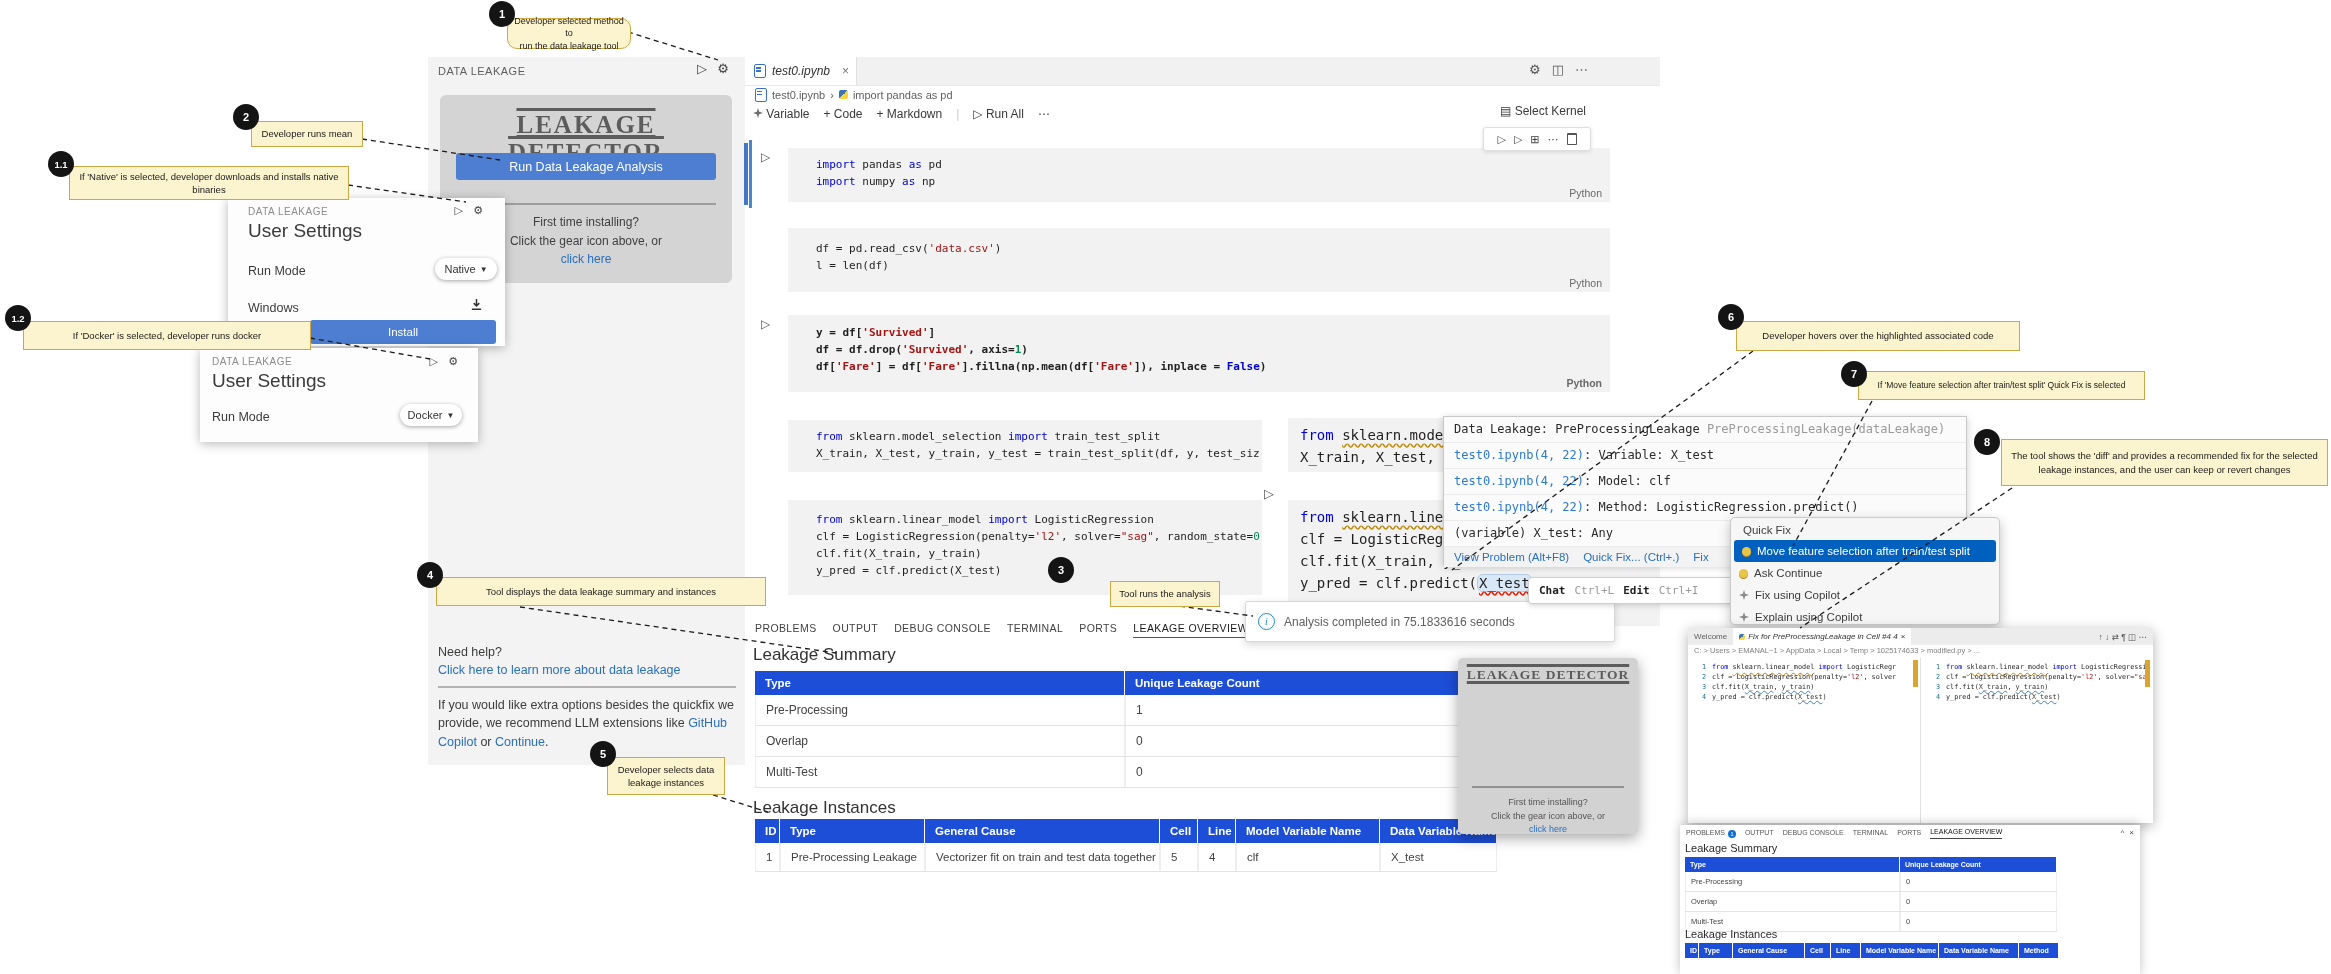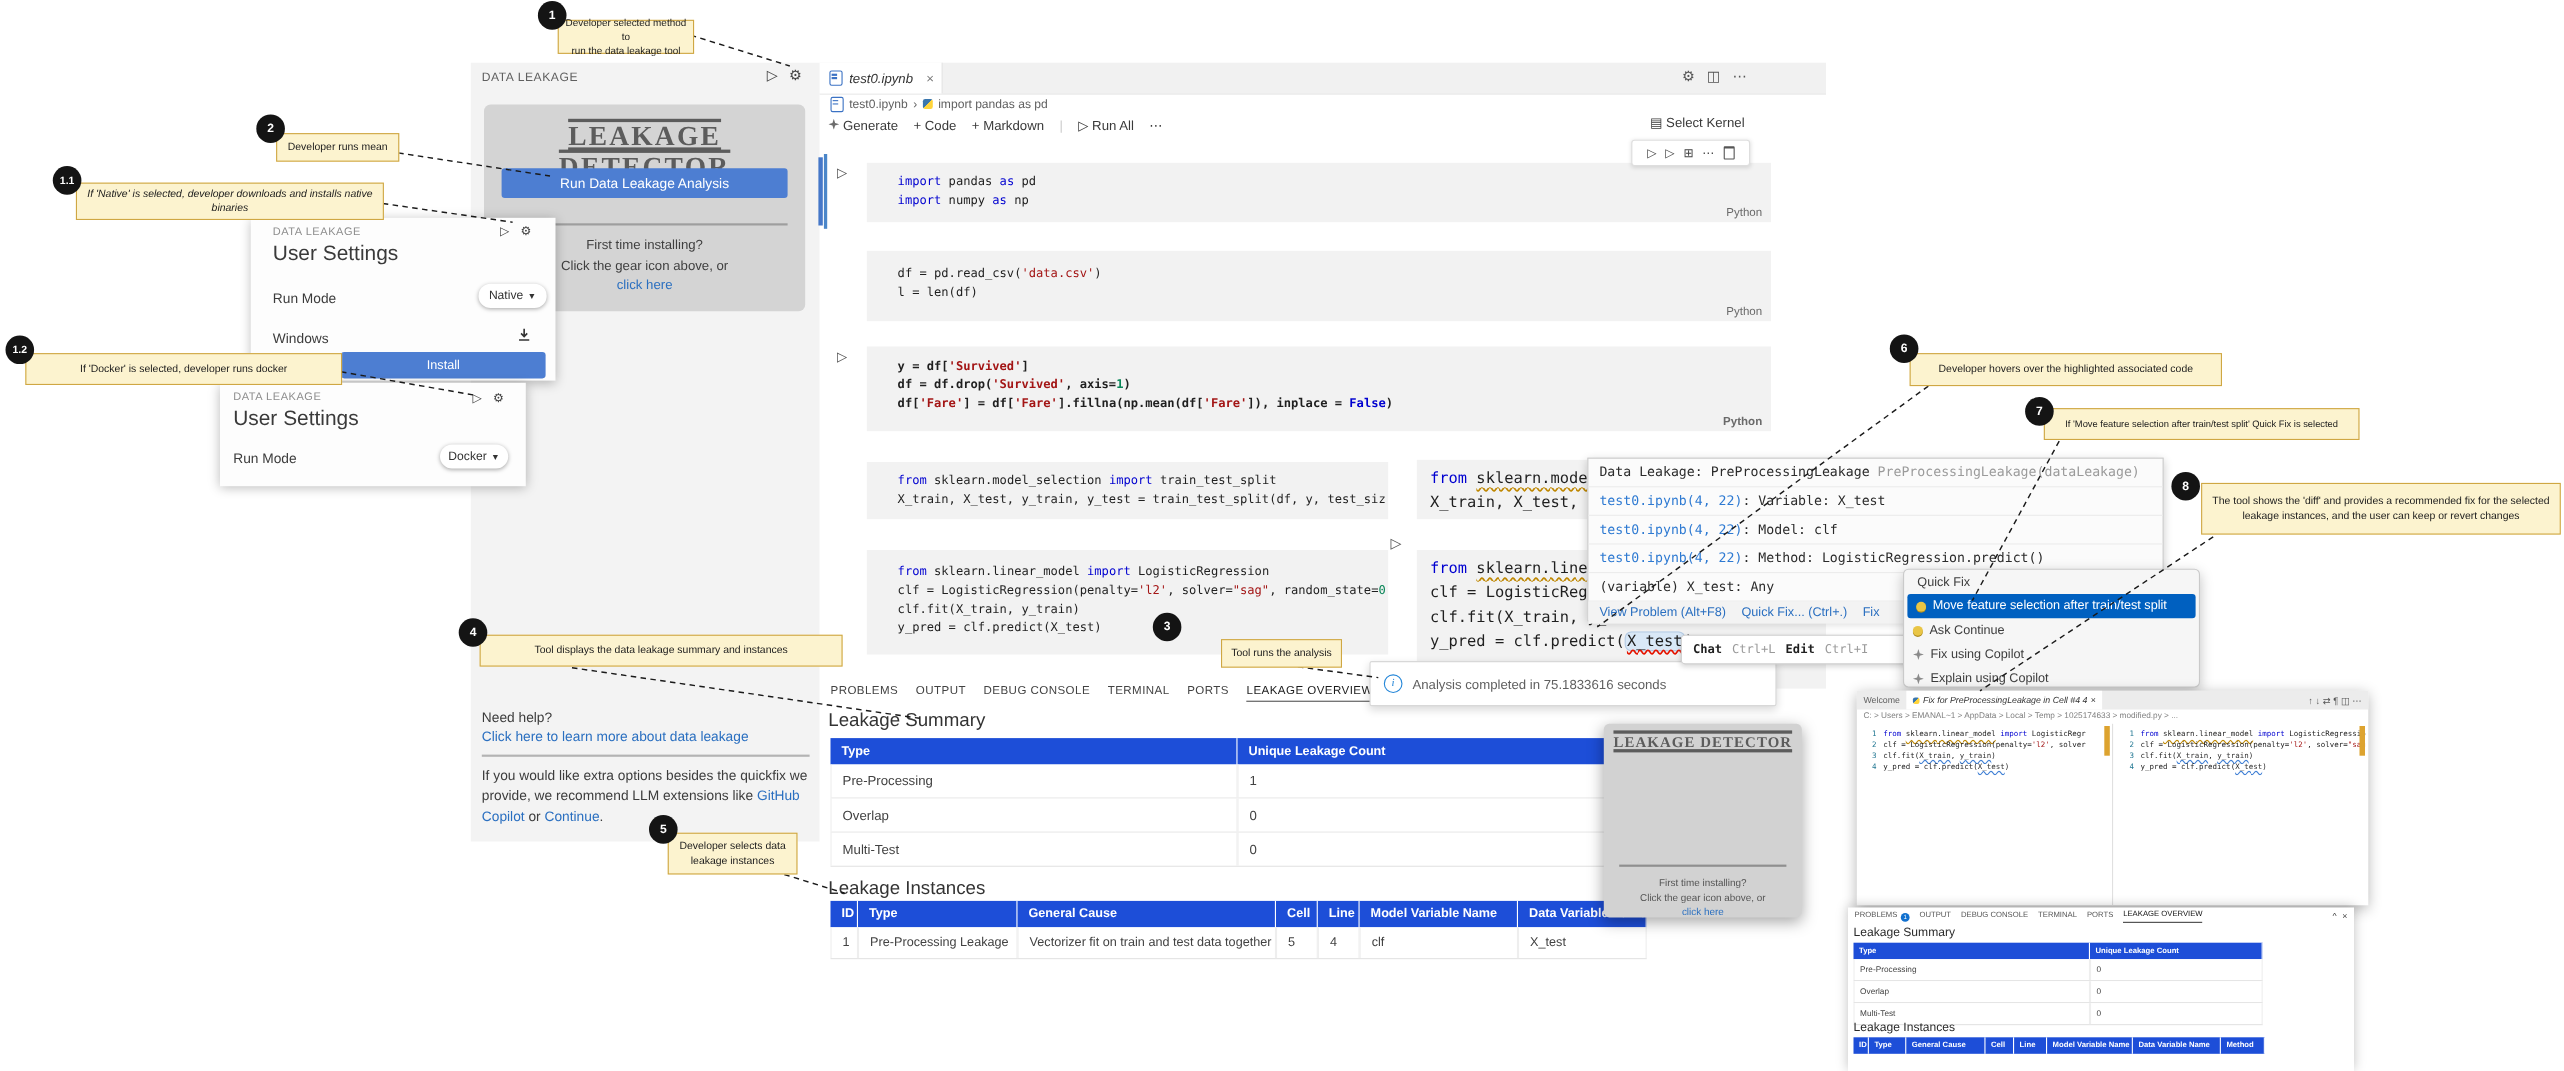--- a/index.html
+++ b/index.html
@@ -220,21 +220,21 @@
       </div>
     </div>
     <div class="breadcrumb">
       <span class="nb-ico"></span>
       <span>test0.ipynb</span>
       <span>›</span>
       <span class="py-ico"></span>
       <span>import pandas as pd</span>
     </div>
     <div class="ntoolbar">
-      <span><span class="spark"></span> <span>Generate</span></span>
+      <span><span class="spark"></span> <span>Variable</span></span>
       <span>+ Code</span>
       <span>+ Markdown</span>
       <span class="sep">|</span>
       <span>▷ <span>Run All</span></span>
       <span>⋯</span>
     </div>
     <div class="kernel">▤ <span>Select Kernel</span></div>
 
     <div style="position:absolute;left:10px;top:565px;display:flex;gap:16px;font-size:10.5px;color:#424242;letter-spacing:.4px;">
         <span class="ptab">PROBLEMS</span>
@@ -500,24 +500,24 @@
       <line x1="1171" y1="605" x2="1253" y2="616"></line>
       <line x1="520" y1="607" x2="836" y2="653"></line>
       <line x1="713" y1="795" x2="768" y2="812"></line>
       <line x1="1753" y1="351" x2="1452" y2="570"></line>
       <line x1="1872" y1="401" x2="1793" y2="546"></line>
       <line x1="2012" y1="488" x2="1800" y2="628"></line>
     </g>
   </svg>
 
   <div class="cnum" style="left:489px;top:1px;">1</div>
-  <div class="cbox" style="left:507px;top:18px;width:124px;height:31px;font-size:9px;">Developer selected method to
+  <div class="cbox" style="left:507px;top:18px;width:124px;height:31px;font-size:9px;border-radius:10px;">Developer selected method to
 run the data leakage tool</div>
   <div class="cnum small" style="left:48px;top:151px;">1.1</div>
-  <div class="cbox" style="left:69px;top:166px;width:280px;height:34px;font-style:italic;">If 'Native' is selected, developer downloads and installs native binaries</div>
+  <div class="cbox" style="left:69px;top:166px;width:280px;height:34px;">If 'Native' is selected, developer downloads and installs native binaries</div>
   <div class="cnum small" style="left:5px;top:305px;">1.2</div>
   <div class="cbox" style="left:23px;top:321px;width:288px;height:29px;">If 'Docker' is selected, developer runs docker</div>
   <div class="cnum" style="left:233px;top:104px;">2</div>
   <div class="cbox" style="left:251px;top:121px;width:112px;height:26px;">Developer runs mean</div>
   <div class="cnum" style="left:1048px;top:557px;">3</div>
   <div class="cbox" style="left:1064px;top:581px;width:110px;height:26px;margin-left:46px;">Tool runs the analysis</div>
   <div class="cnum" style="left:417px;top:562px;">4</div>
   <div class="cbox" style="left:436px;top:577px;width:330px;height:29px;">Tool displays the data leakage summary and  instances</div>
   <div class="cnum" style="left:590px;top:741px;">5</div>
   <div class="cbox" style="left:607px;top:757px;width:118px;height:38px;">Developer selects data

